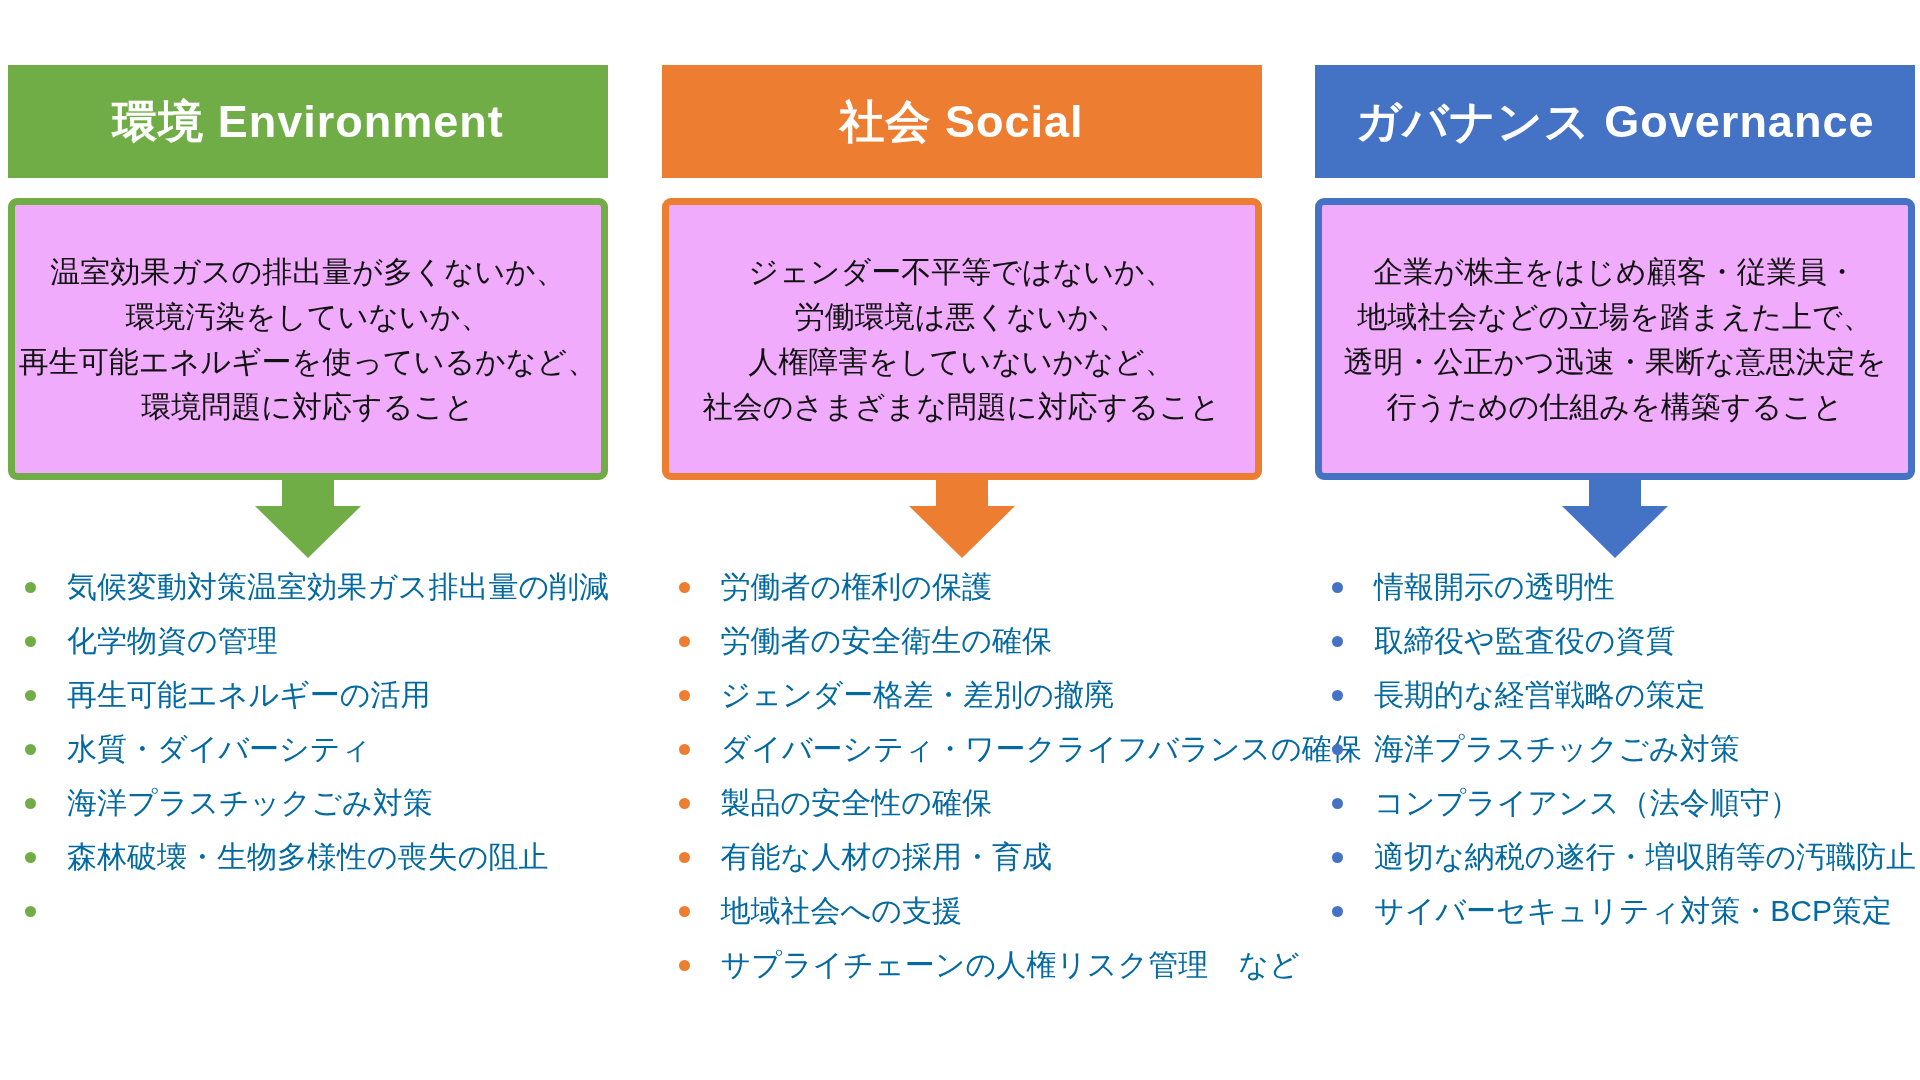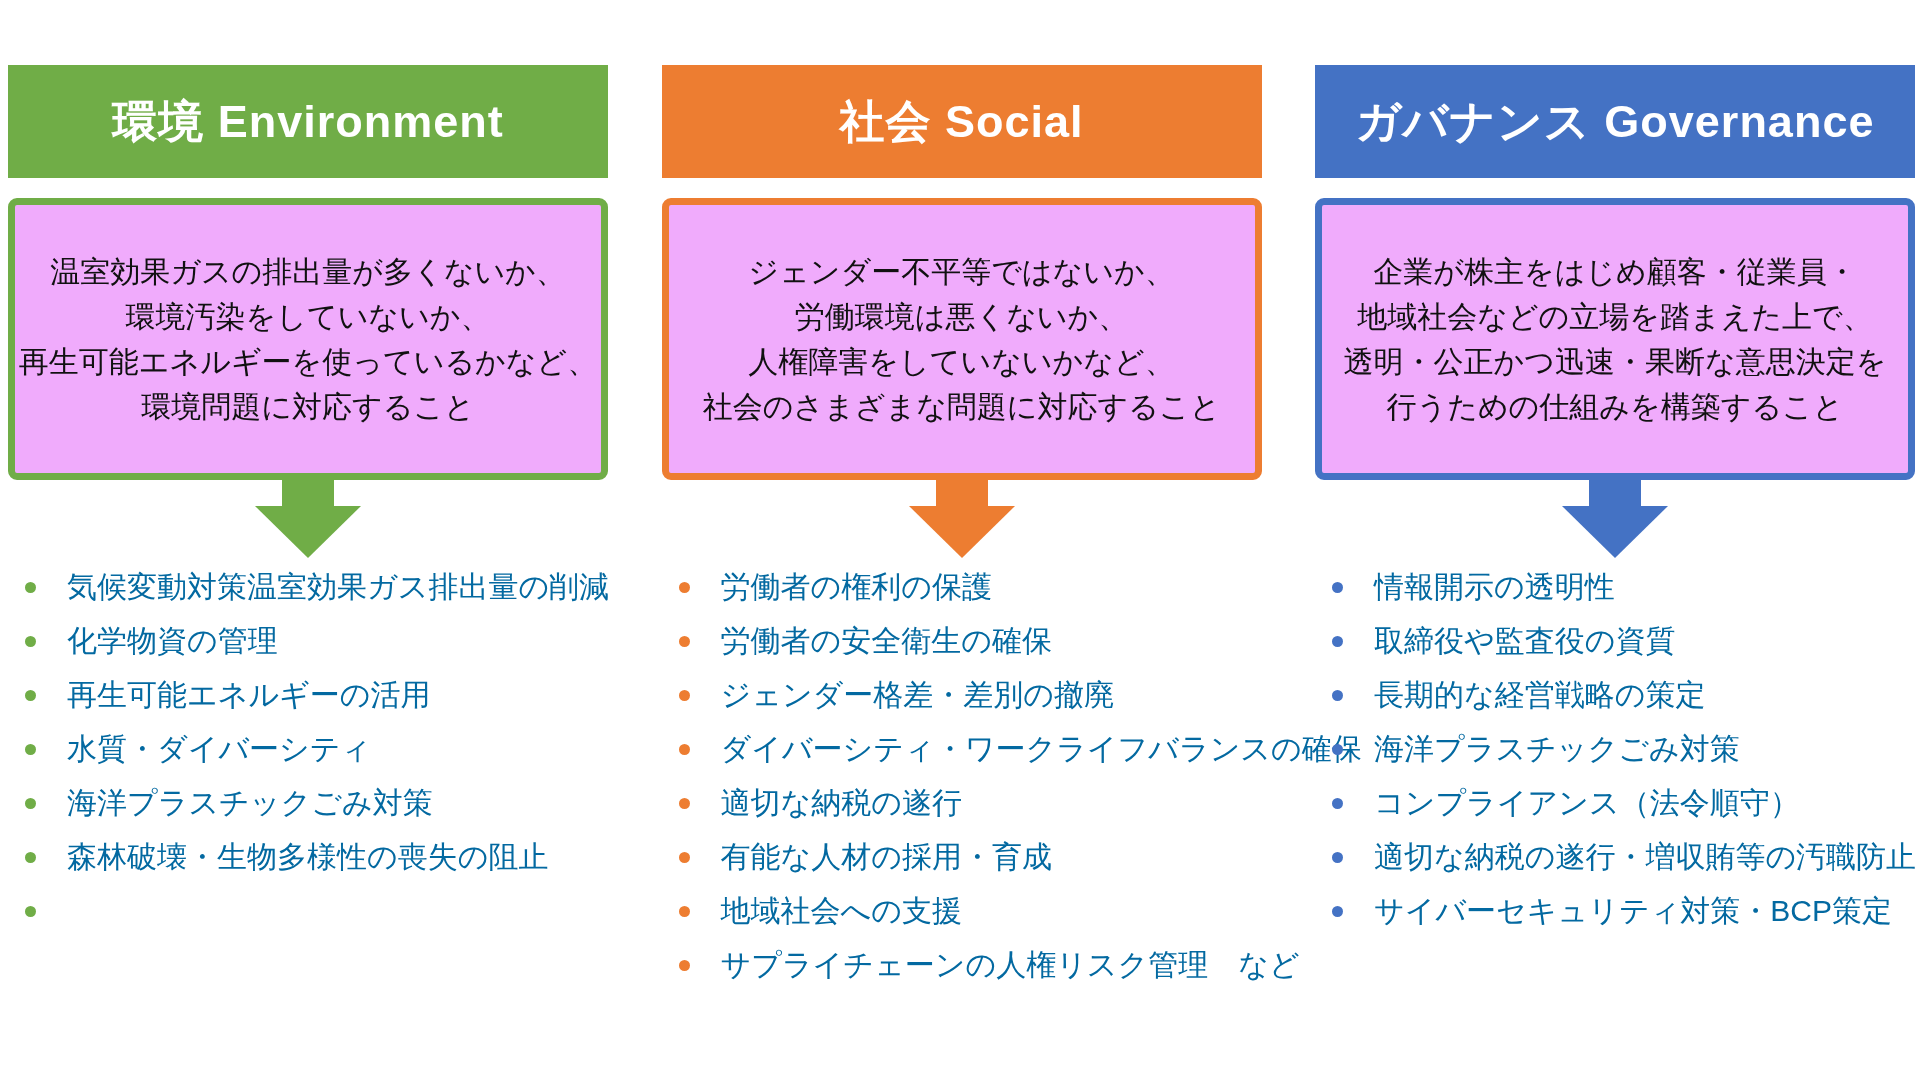--- a/index.html
+++ b/index.html
@@ -172,21 +172,21 @@
         <li>
           <span class="dot"></span>
           <span class="item-text">ジェンダー格差・差別の撤廃</span>
         </li>
         <li>
           <span class="dot"></span>
           <span class="item-text">ダイバーシティ・ワークライフバランスの確保</span>
         </li>
         <li>
           <span class="dot"></span>
-          <span class="item-text">適切な納税の遂行</span>
+          <span class="item-text">製品の安全性の確保</span>
         </li>
         <li>
           <span class="dot"></span>
           <span class="item-text">有能な人材の採用・育成</span>
         </li>
         <li>
           <span class="dot"></span>
           <span class="item-text">地域社会への支援</span>
         </li>
         <li>

